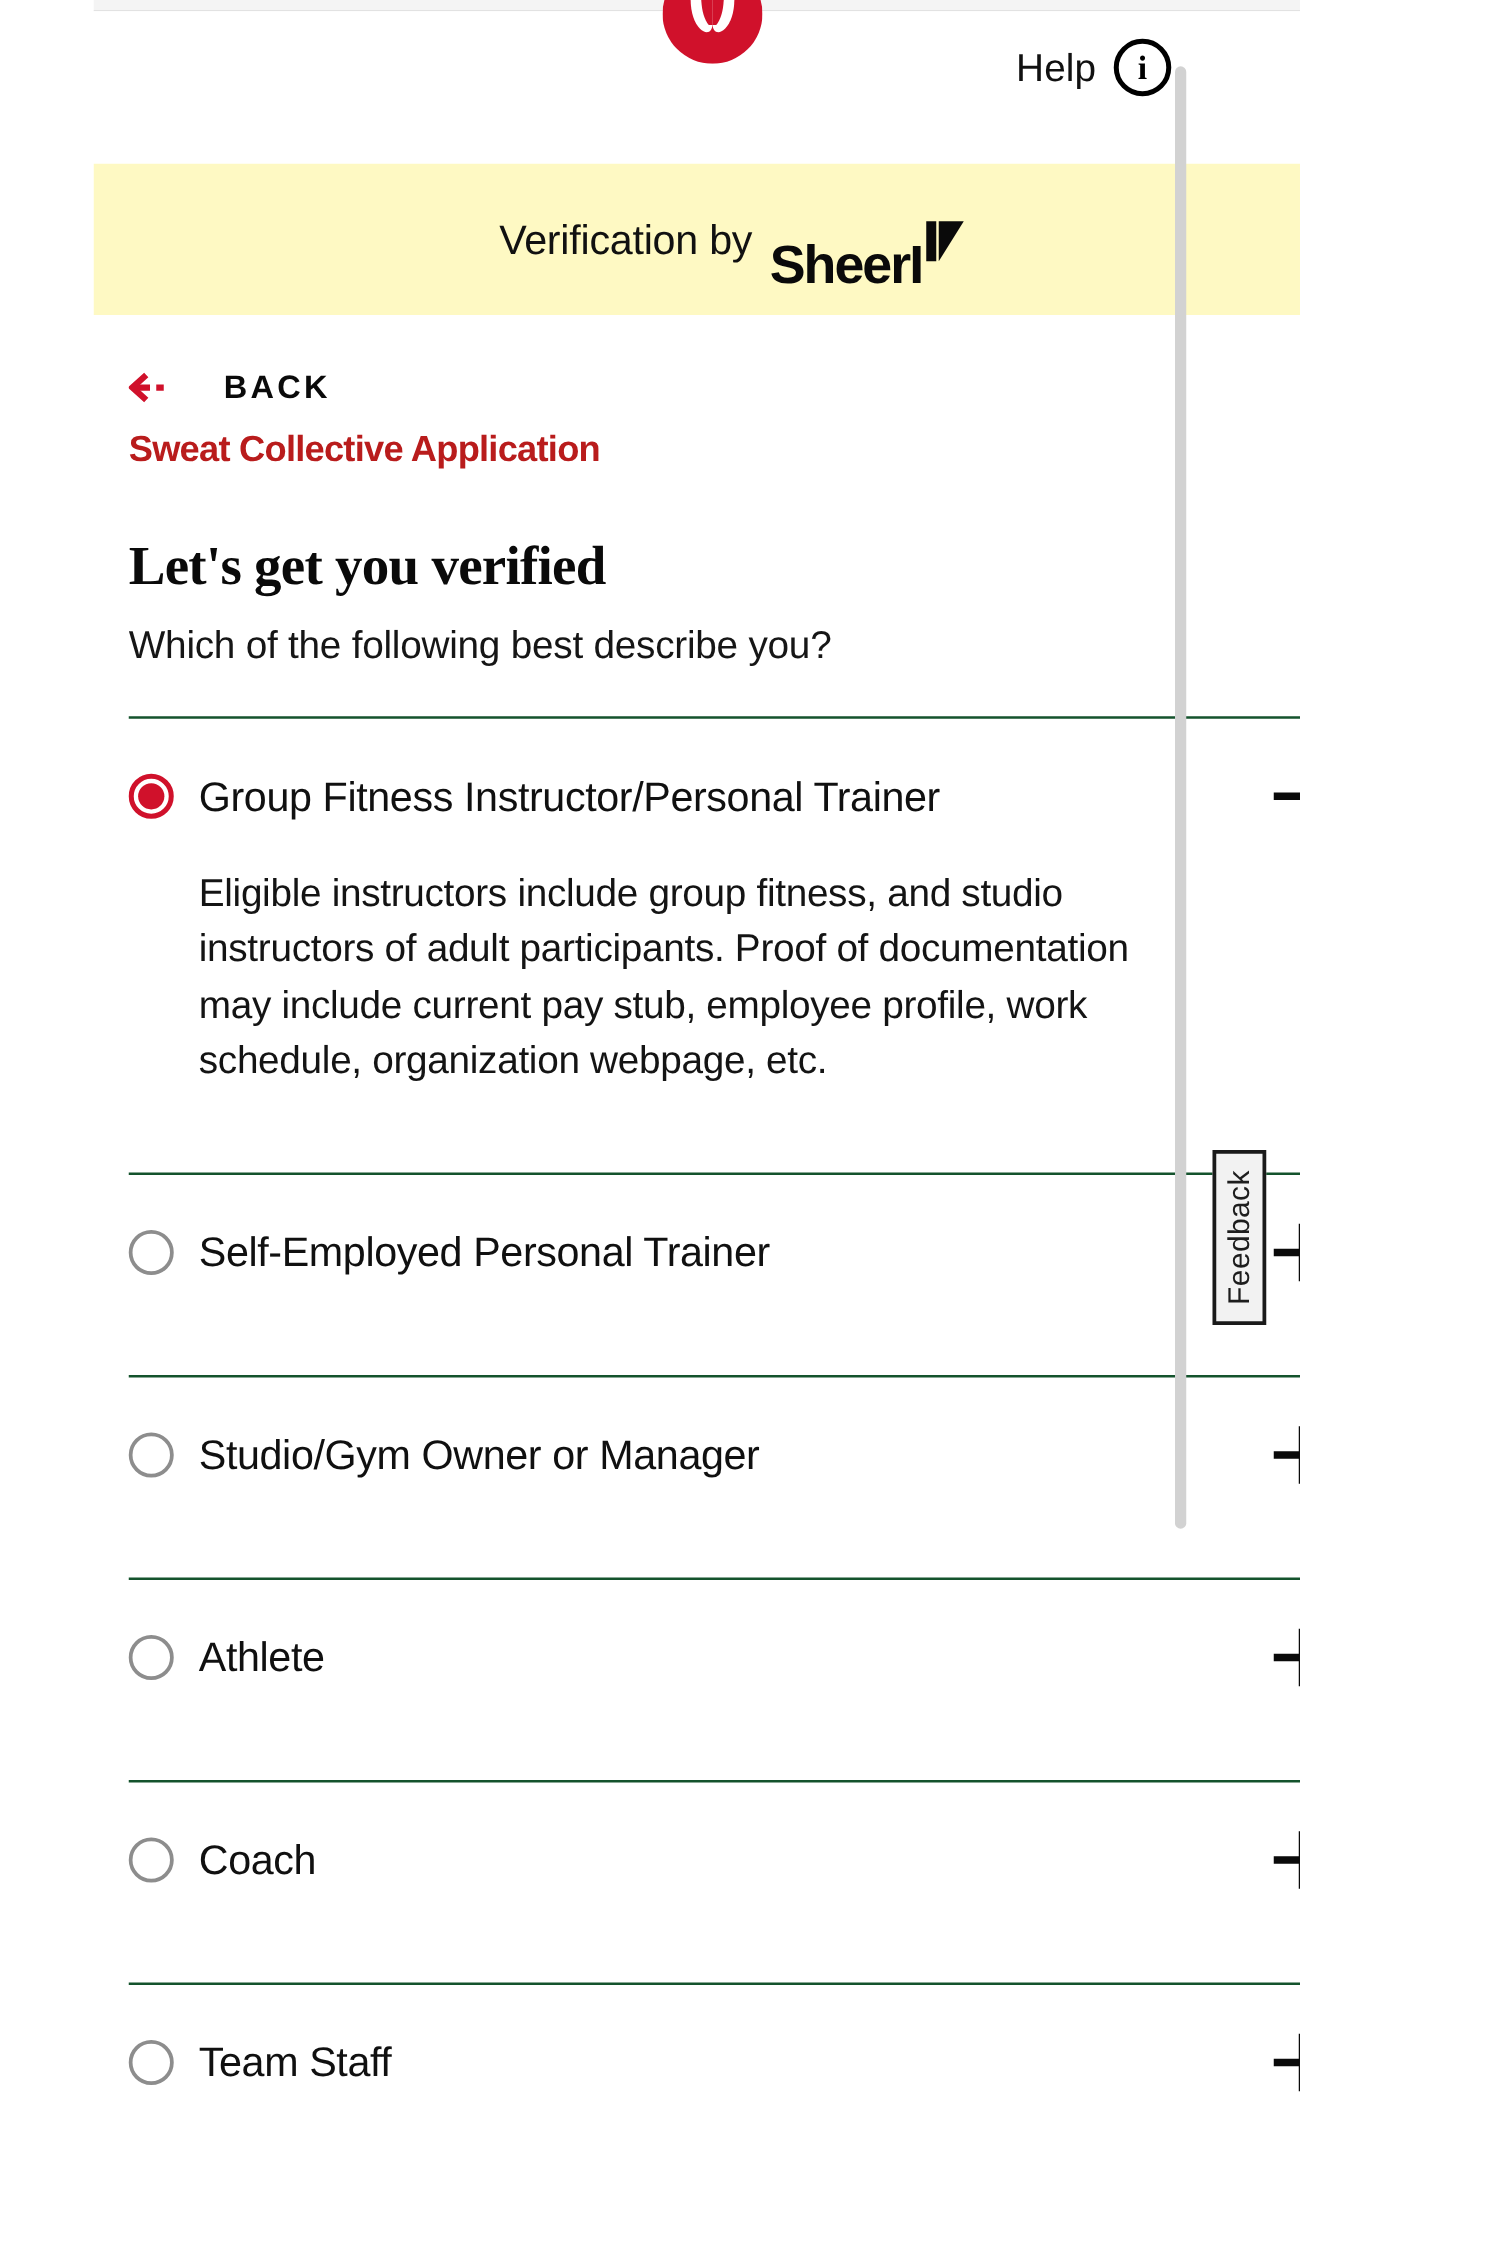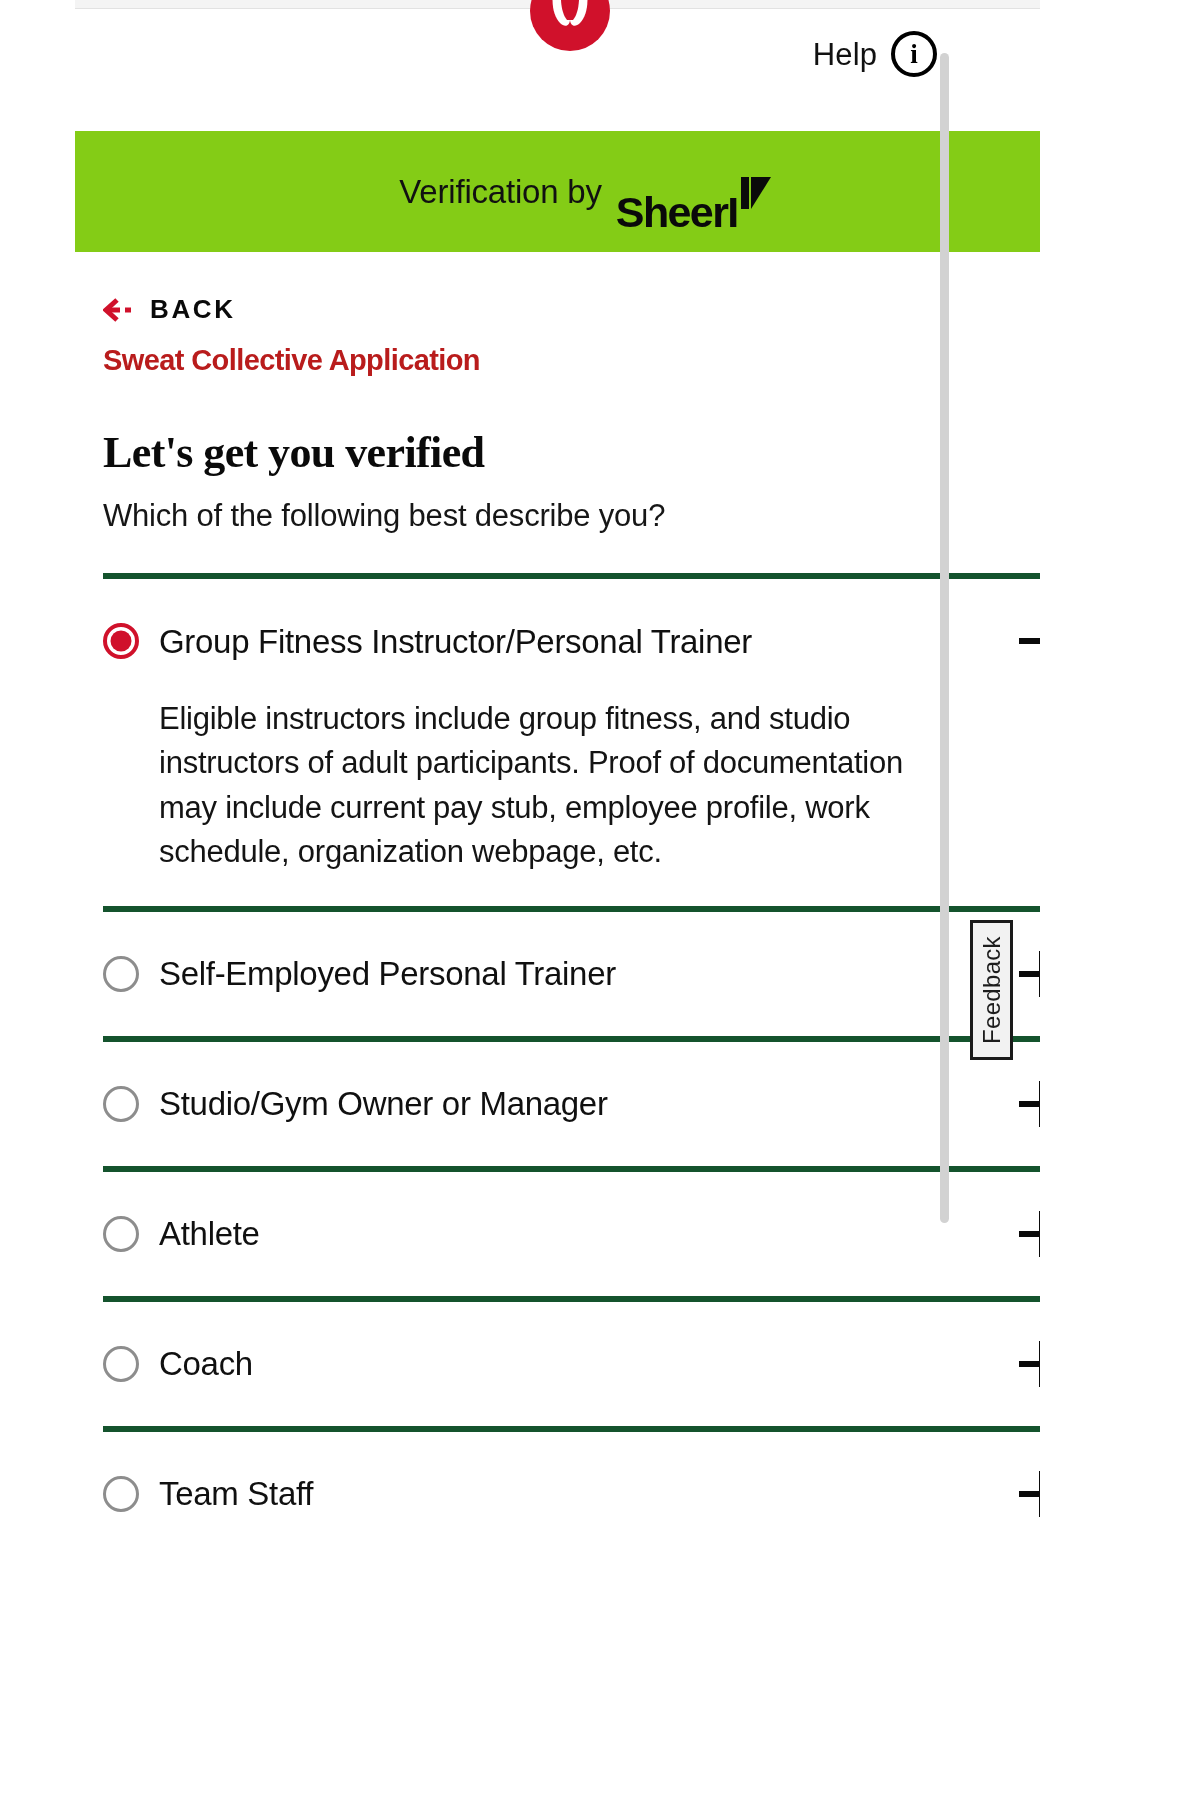--- a/index.html
+++ b/index.html
@@ -77,21 +77,21 @@
     line-height: 1;
     cursor: pointer;
   }
 
   
   .verify-band {
     position: absolute;
     top: 131px; left: 75px;
     width: 1022px;
     height: 121px;
-    background: #84cc16;
+    background: #fef9c3;
     display: flex;
     align-items: center;
     justify-content: center;
     gap: 14px;
   }
   .verify-text {
     font-size: 33px;
     color: #111111;
     font-weight: 400;
     letter-spacing: -0.2px;
@@ -125,21 +125,21 @@
     position: absolute;
     top: 252px; left: 75px;
     width: 1022px;
     background: #ffffff;
     padding: 0 28px;
   }
 
   .back-row {
     display: flex;
     align-items: center;
-    gap: 5px;
+    gap: 34px;
     margin-top: 42px;
     width: max-content;
     cursor: pointer;
   }
   .back-arrow { width: 42px; height: 26px; }
   .back-arrow svg { display: block; }
   .back-label {
     font-size: 26px;
     font-weight: 700;
     letter-spacing: 2.6px;
@@ -170,21 +170,22 @@
     font-size: 31px;
     font-weight: 400;
     color: #161616;
     letter-spacing: -0.2px;
     line-height: 1.2;
   }
 
   .options { margin-top: 39px; }
 
   .option {
-    border-top: 6px solid #14532d;
+    border-top: 2px solid #14532d;
+    margin-top: 36px;
   }
 
   .option-head {
     display: flex;
     align-items: center;
     min-height: 124px;
     cursor: pointer;
     padding-right: 4px;
   }
 

